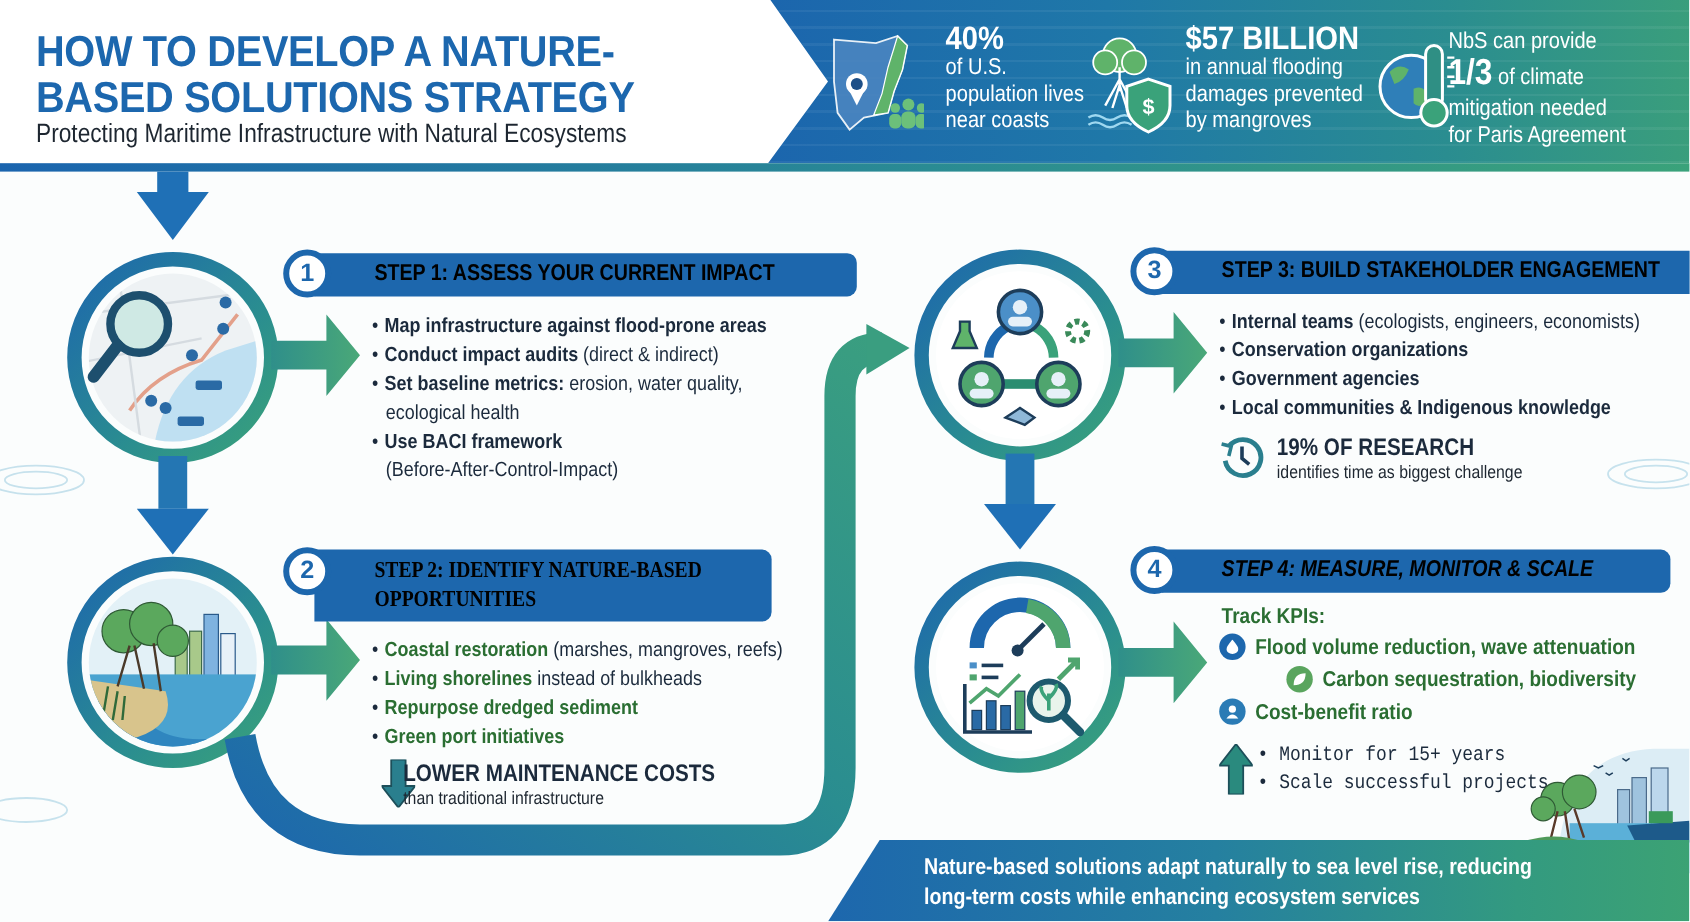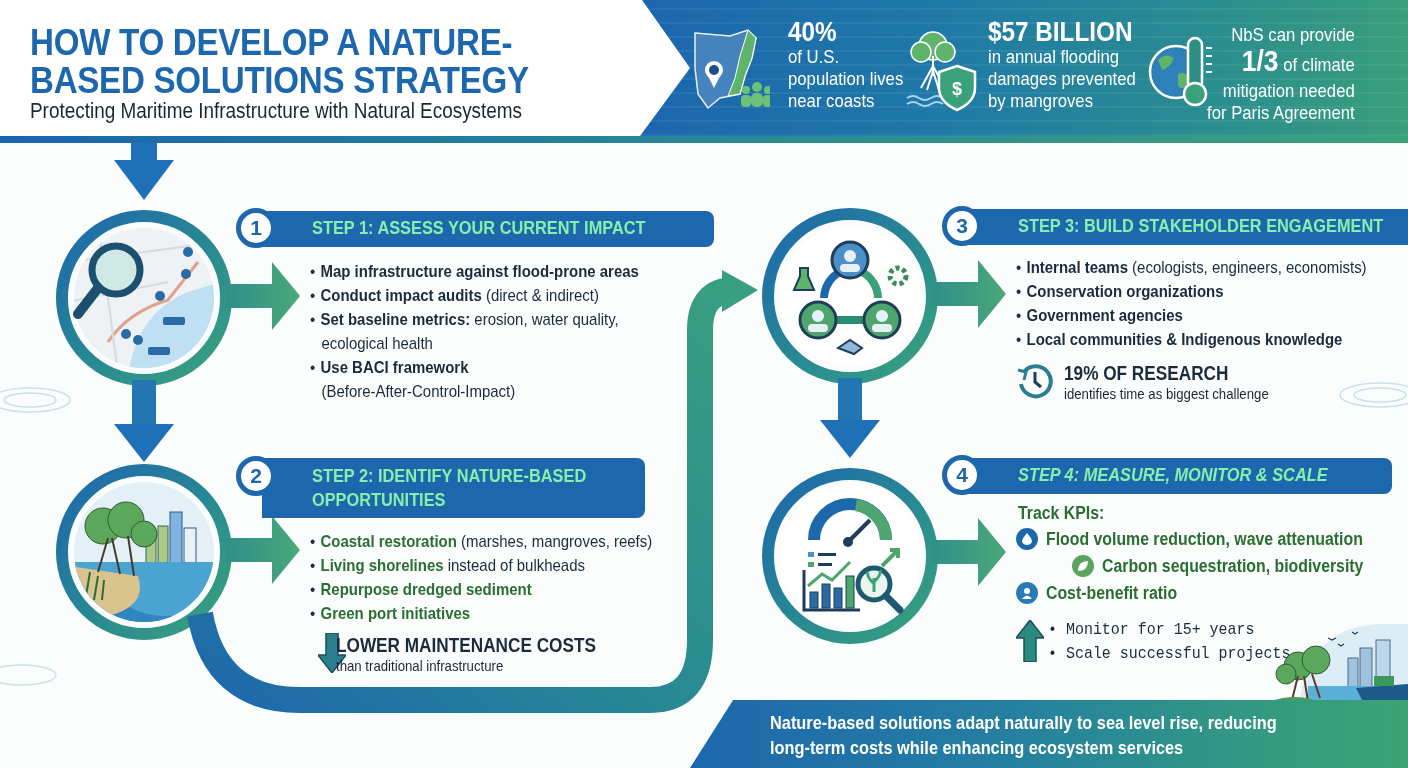--- a/index.html
+++ b/index.html
@@ -44,24 +44,24 @@
 
   .stat { position: absolute; top: 18px; color: #fff; }
   .stat .big { font-weight: 700; font-size: 27px; line-height: 28px; transform: scaleX(0.9); transform-origin: left; white-space: nowrap; }
   .stat .txt { font-size: 19px; line-height: 22px; transform: scaleX(0.88); transform-origin: left; white-space: nowrap; }
   .stat .inline-big { font-weight: 700; font-size: 30px; }
 
   
   .badge {
     position: absolute; height: 36px;
     background: #1d67ad; border-radius: 0 8px 8px 0;
-    color: #86efac; font-weight: 700; font-size: 19px;
+    color: #000000; font-weight: 700; font-size: 19px;
     padding: 6px 14px 0 50px; white-space: nowrap;
   }
-  .badge.two { height: 60px; line-height: 24px; padding-top: 6px; }
+  .badge.two { height: 60px; line-height: 24px; padding-top: 6px; font-family: Liberation Serif, serif; }
   .badge .lbl { display: inline-block; transform: scaleX(0.86); transform-origin: left; }
   .badge-num {
     position: absolute; width: 40px; height: 40px; border-radius: 50%;
     background: #fff; border: 5px solid #1d67ad;
     color: #1d67ad; font-weight: 700; font-size: 21px;
     display: flex; align-items: center; justify-content: center;
   }
 
   
   .bullets { position: absolute; list-style: none; }
@@ -158,21 +158,21 @@
 
 <div class="abs" style="left:1148px;top:34px;">
   <svg width="66" height="76" viewBox="0 0 66 76">
     <circle cx="28" cy="38" r="26" fill="#2f7fb8" stroke="#fff" stroke-width="2.5"></circle>
     <path d="M10 26 Q18 18 26 24 Q22 34 14 36 Z M30 40 Q40 36 42 48 Q36 58 30 52 Z" fill="#5fb36a"></path>
     <rect x="40" y="4" width="14" height="52" rx="7" fill="#2f8f84" stroke="#fff" stroke-width="2.5"></rect>
     <circle cx="47" cy="60" r="11" fill="#3aa27a" stroke="#fff" stroke-width="2.5"></circle>
     <path d="M58 14 h6 M58 22 h6 M58 30 h6 M58 38 h6" stroke="#fff" stroke-width="2"></path>
   </svg>
 </div>
-<div class="stat" style="left:1207px;top:24px;text-align:right;">
+<div class="stat" style="left:1207px;top:24px;">
   <div class="txt">NbS can provide</div>
   <div class="txt" style="line-height:30px;">
     <span class="inline-big">1/3</span><span> of climate</span>
   </div>
   <div class="txt">mitigation needed</div>
   <div class="txt">for Paris Agreement</div>
 </div>
 
 <svg class="abs" style="left:0;top:0;" width="1408" height="768">
   <defs>

